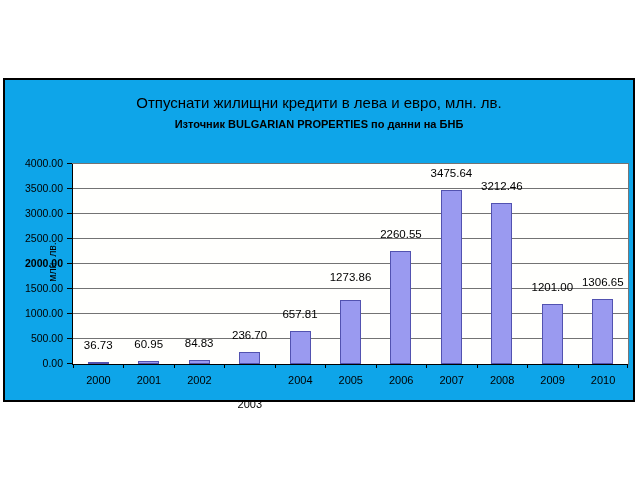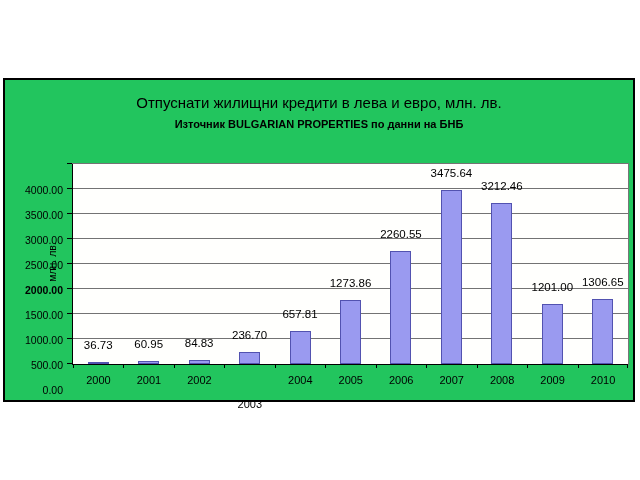--- a/index.html
+++ b/index.html
@@ -2,41 +2,41 @@
 <html><head>
 <meta charset="utf-8">
 <style>
   html,body{margin:0;padding:0;}
   body{
     width:640px;height:480px;background:#ffffff;position:relative;overflow:hidden;
     font-family:"Liberation Sans","DejaVu Sans",sans-serif;color:#000;
   }
   .chart-frame{
     position:absolute;left:3px;top:78px;width:628px;height:320px;
-    border:2px solid #000;background:#22c55e;
+    border:2px solid #000;background:#0ea5e9;
   }
   .chart-title{
     position:absolute;left:0;top:14px;width:100%;text-align:center;
     font-size:15px;letter-spacing:0px;color:#000;
   }
   .chart-subtitle{
     position:absolute;left:0;top:38px;width:100%;text-align:center;
     font-size:11px;font-weight:bold;color:#000;
   }
   .plot-area{
     position:absolute;left:67px;top:83px;width:555px;height:200px;
     border:1px solid #777;background:#fffffd;
   }
   .gridline{position:absolute;left:0;width:100%;height:1px;background:#737373;}
   .axis-y-line{position:absolute;left:-1px;top:0;width:1px;height:100%;background:#000;}
   .axis-x-line{position:absolute;left:-1px;bottom:-1px;width:556px;height:1px;background:#000;}
   .y-tick{position:absolute;width:5px;height:1px;background:#000;left:-6px;}
   .x-tick{position:absolute;width:1px;height:4px;background:#000;top:200px;}
   .y-tick-label{
-    position:absolute;width:60px;text-align:right;font-size:10.5px;height:12px;line-height:12px;margin-top:27px;
+    position:absolute;width:60px;text-align:right;font-size:10.5px;height:12px;line-height:12px;
   }
   .x-tick-label{
     position:absolute;width:51px;text-align:center;font-size:11px;top:210px;height:13px;line-height:13px;
   }
   .bar{position:absolute;border:1px solid #5252b0;box-sizing:border-box;}
   .bar-value-label{
     position:absolute;width:64px;text-align:center;font-size:11.5px;height:13px;line-height:13px;
     white-space:nowrap;
   }
   .y-axis-title{
@@ -114,21 +114,21 @@
         <div class="bar-value-label" style="left: -6.77273px; top: 175px;">36.73</div>
         <div class="x-tick-label" style="left: 0px;">2000</div>
         <div class="bar-value-label" style="left: 43.6818px; top: 174px;">60.95</div>
         <div class="x-tick-label" style="left: 50.4545px;">2001</div>
         <div class="bar-value-label" style="left: 94.1364px; top: 173px;">84.83</div>
         <div class="x-tick-label" style="left: 100.909px;">2002</div>
         <div class="bar-value-label" style="left: 144.591px; top: 165px;">236.70</div>
         <div class="x-tick-label" style="left: 151.364px; margin-top: 24px;">2003</div>
         <div class="bar-value-label" style="left: 195.045px; top: 144px;">657.81</div>
         <div class="x-tick-label" style="left: 201.818px;">2004</div>
-        <div class="bar-value-label" style="left: 245.5px; top: 113px;">1273.86</div>
+        <div class="bar-value-label" style="left: 245.5px; top: 107px;">1273.86</div>
         <div class="x-tick-label" style="left: 252.273px;">2005</div>
         <div class="bar-value-label" style="left: 295.955px; top: 64px;">2260.55</div>
         <div class="x-tick-label" style="left: 302.727px; text-align: center;">2006</div>
         <div class="bar-value-label" style="left: 346.409px; top: 3px;">3475.64</div>
         <div class="x-tick-label" style="left: 353.182px;">2007</div>
         <div class="bar-value-label" style="left: 396.864px; top: 16px;">3212.46</div>
         <div class="x-tick-label" style="left: 403.636px;">2008</div>
         <div class="bar-value-label" style="left: 447.318px; top: 117px;">1201.00</div>
         <div class="x-tick-label" style="left: 454.091px;">2009</div>
         <div class="bar-value-label" style="left: 497.773px; top: 112px;">1306.65</div>

